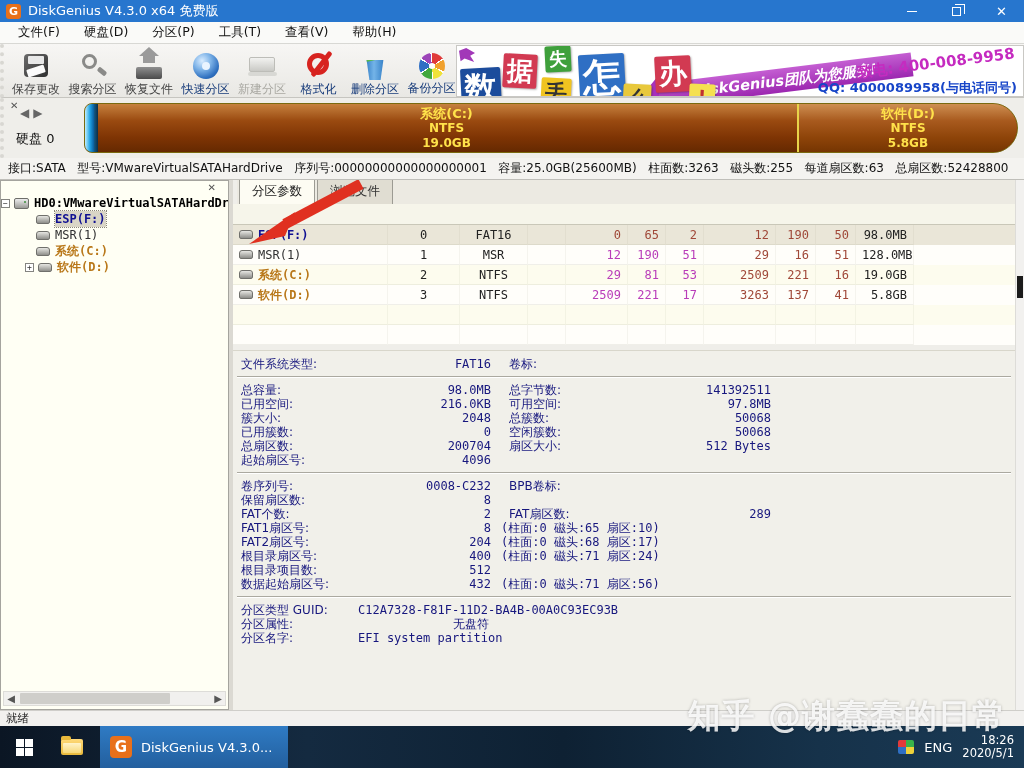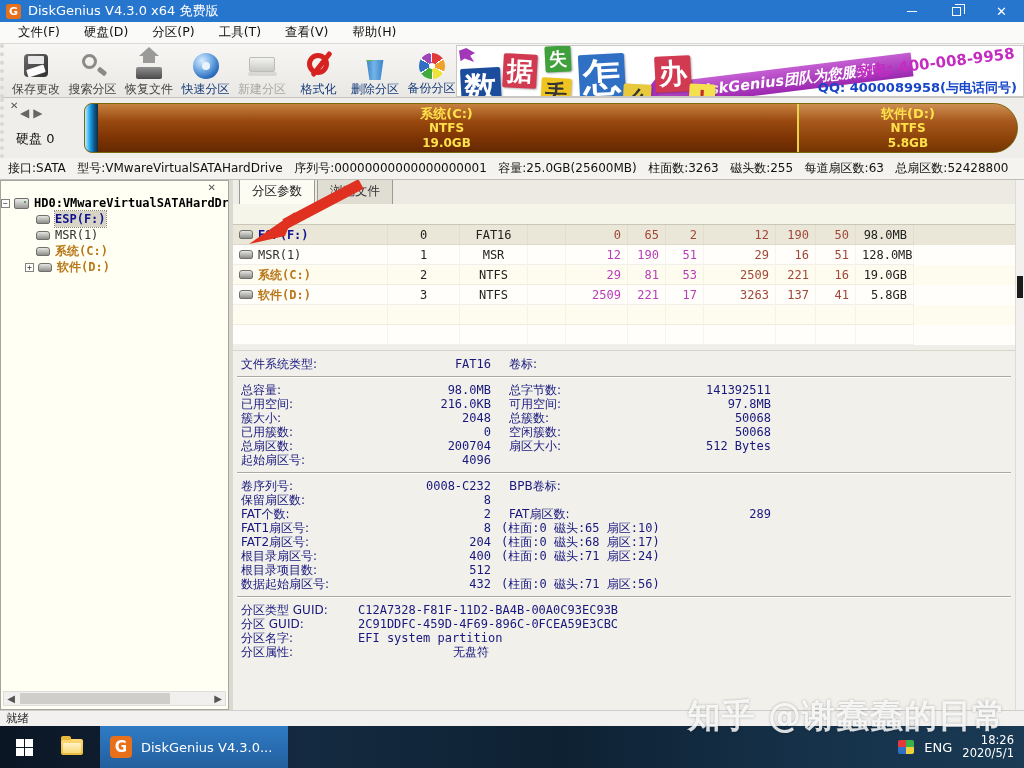--- a/index.html
+++ b/index.html
@@ -512,30 +512,26 @@
             <span class="dchs">(柱面:0 磁头:71 扇区:56)</span>
           </div>
         </div>
         <div class="divider"></div>
         <div class="sect4">
           <div class="drow">
             <span class="dl">分区类型 GUID:</span>
             <span class="dvw">C12A7328-F81F-11D2-BA4B-00A0C93EC93B</span>
           </div>
           <div class="drow">
-            <span class="dl">分区 GUID:</span>
-            <span class="dvw">2C91DDFC-459D-4F69-896C-0FCEA59E3CBC</span>
+            <span class="dl">分区属性:</span>
+            <span class="indent">无盘符</span>
           </div>
           <div class="drow">
             <span class="dl">分区名字:</span>
             <span class="dvw">EFI system partition</span>
-          </div>
-          <div class="drow">
-            <span class="dl">分区属性:</span>
-            <span class="indent">无盘符</span>
           </div>
         </div>
       </div>
     <div id="vscroll">
         <div id="vthumb"></div>
       </div>
   </div>
 </div>
 
 <div id="statusbar">就绪</div>

